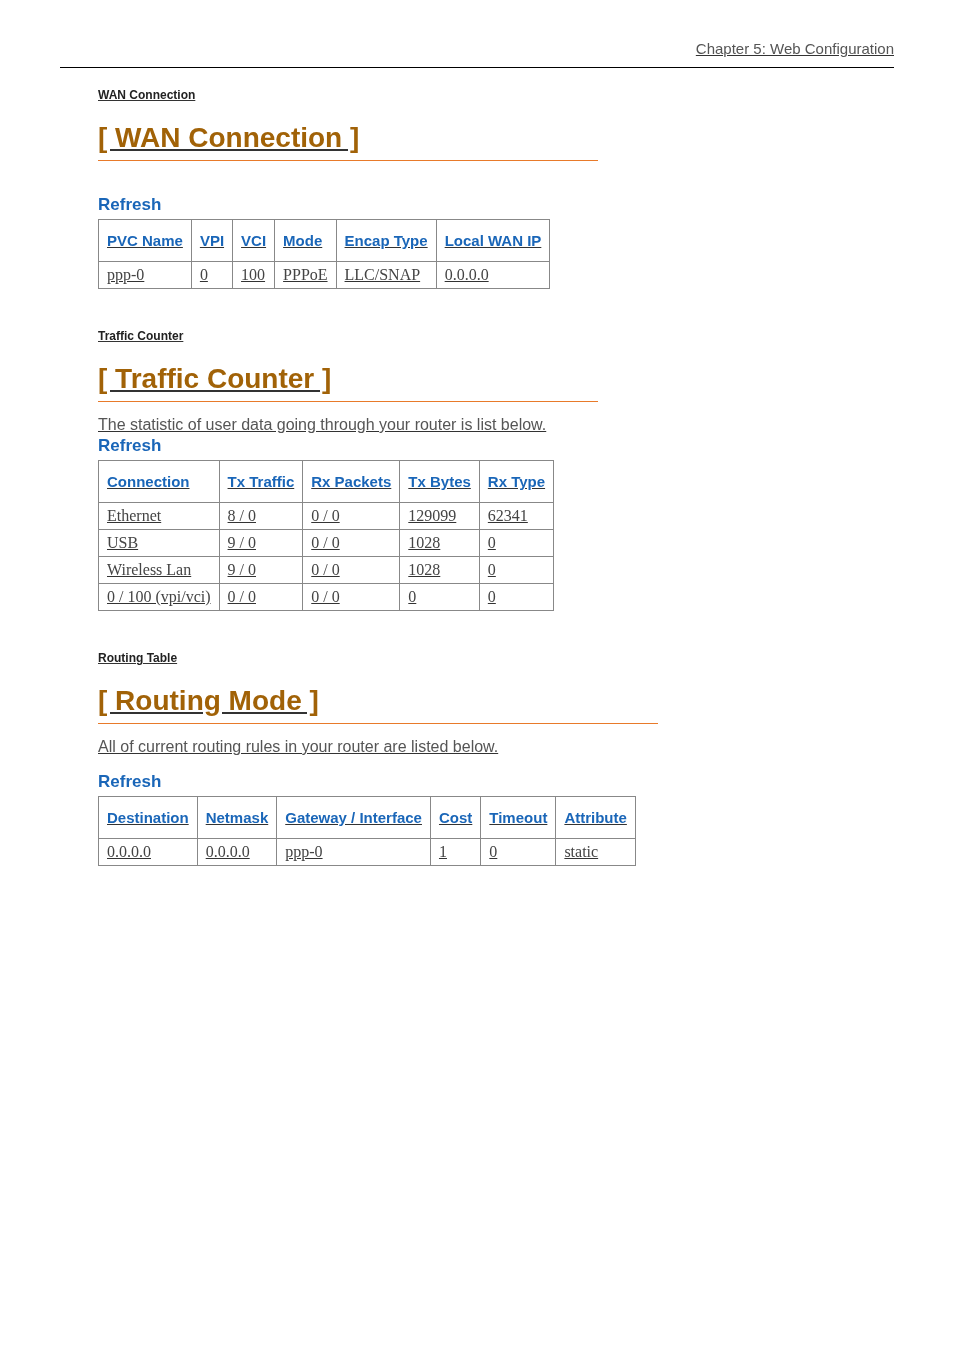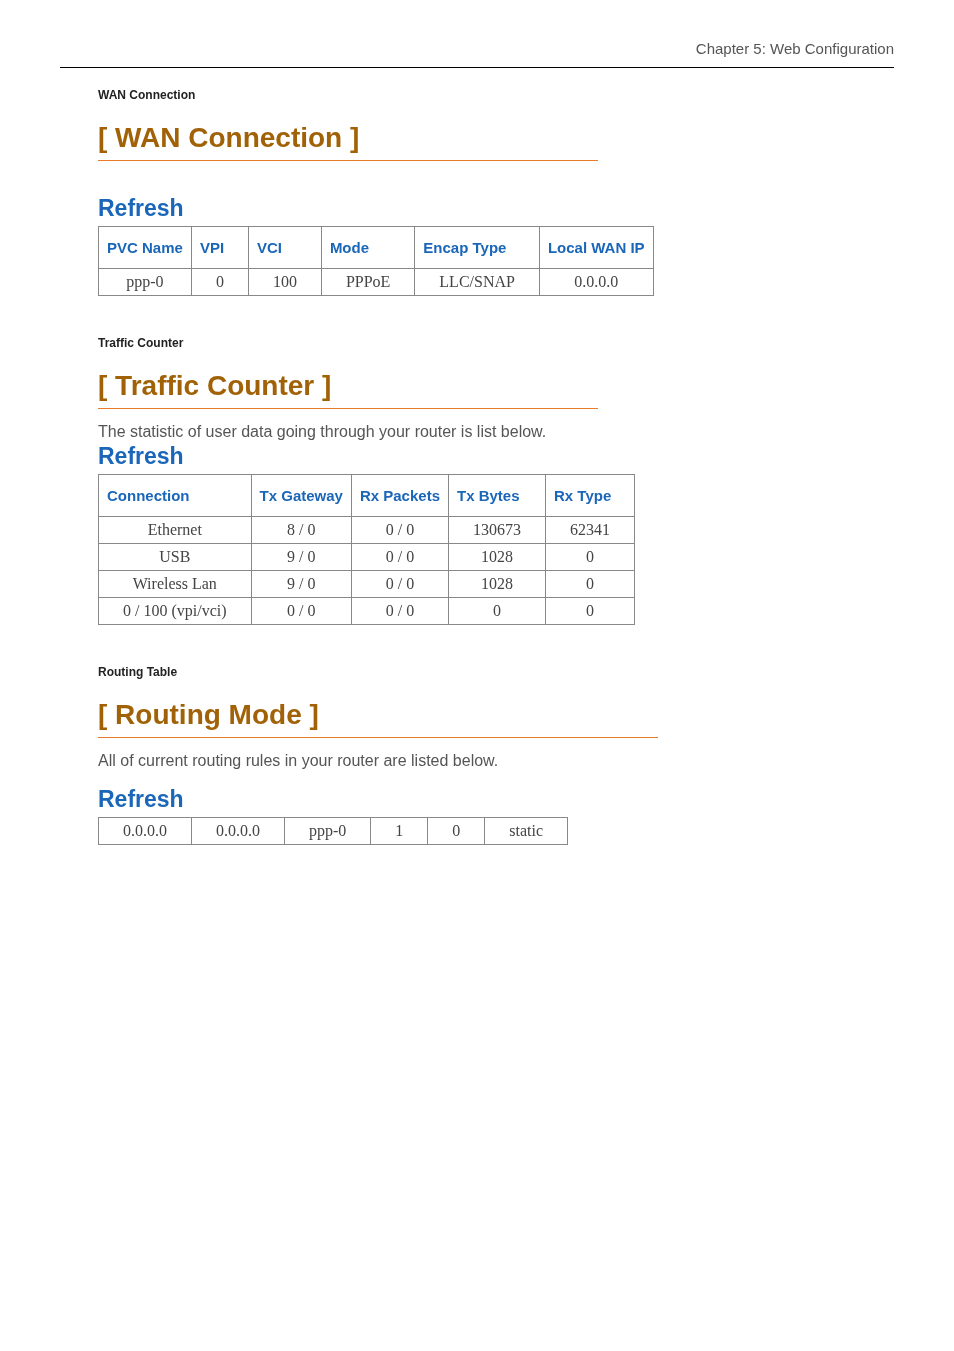--- a/index.html
+++ b/index.html
@@ -5,20 +5,21 @@
   body {
     margin: 0;
     padding: 0;
     background: #ffffff;
     font-family: Verdana, Arial, sans-serif;
     color: #333333;
     width: 954px;
   }
   .page {
     padding: 30px 60px 30px 60px;
+    text-decoration: underline;
   }
   .hdr {
     text-align: right;
     font-size: 15px;
     color: #555555;
     padding: 10px 0 10px 0;
     border-bottom: 1px solid #000000;
     margin-bottom: 20px;
   }
   .section-label {
@@ -49,21 +50,21 @@
     width: 560px;
   }
   .panel-desc {
     font-family: Arial, Helvetica, sans-serif;
     font-size: 16px;
     color: #555555;
     margin: 0 0 2px 0;
   }
   .refresh {
     font-family: Arial, Helvetica, sans-serif;
-    font-size: 23px;
+    font-size: 17px;
     font-weight: bold;
     color: #1a66b8;
     text-decoration: none;
     display: inline-block;
     margin-bottom: 4px;
     cursor: pointer;
     text-align: right;
   }
   table.data {
     border-collapse: collapse;
@@ -77,22 +78,22 @@
     padding: 12px 8px;
     text-align: left;
     background: #ffffff;
     white-space: nowrap;
   }
   table.data td {
     font-family: "Times New Roman", Times, serif;
     font-size: 16px;
     color: #444444;
     border: 1px solid #888888;
-    padding: 4px 24px;
-    text-align: center;
+    padding: 4px 8px;
+    text-align: left;
     white-space: nowrap;
   }
 </style>
 </head>
 <body>
 
 <div class="page">
 
   <div class="hdr">Chapter 5: Web Configuration</div>
 
@@ -127,30 +128,30 @@
   <div class="section-label">Traffic Counter</div>
   <div class="panel">
     <div class="panel-title">[ Traffic Counter ]</div>
     <hr class="orange-hr">
     <p class="panel-desc">The statistic of user data going through your router is list below.</p>
     <a class="refresh">Refresh</a>
     <table class="data">
       <tbody>
           <tr>
         <th>Connection</th>
-        <th>Tx Gateway</th>
+        <th>Tx Traffic</th>
         <th>Rx Packets</th>
         <th>Tx Bytes</th>
         <th>Rx Type</th>
       </tr>
       <tr>
         <td>Ethernet</td>
         <td>8 / 0</td>
         <td>0 / 0</td>
-        <td>130673</td>
+        <td>129099</td>
         <td>62341</td>
       </tr>
       <tr>
         <td>USB</td>
         <td>9 / 0</td>
         <td>0 / 0</td>
         <td>1028</td>
         <td>0</td>
       </tr>
       <tr>
@@ -173,20 +174,28 @@
 
   <div class="section-label">Routing Table</div>
   <div class="panel">
     <div class="panel-title">[ Routing Mode ]</div>
     <hr class="orange-hr wide">
     <p class="panel-desc">All of current routing rules in your router are listed below.</p>
     <div style="height:14px"></div>
     <a class="refresh">Refresh</a>
     <table class="data">
       <tbody>
+          <tr>
+        <th>Destination</th>
+        <th>Netmask</th>
+        <th>Gateway / Interface</th>
+        <th>Cost</th>
+        <th>Timeout</th>
+        <th>Attribute</th>
+      </tr>
       <tr>
         <td>0.0.0.0</td>
         <td>0.0.0.0</td>
         <td>ppp-0</td>
         <td>1</td>
         <td>0</td>
         <td>static</td>
       </tr>
     </tbody>
       </table>

